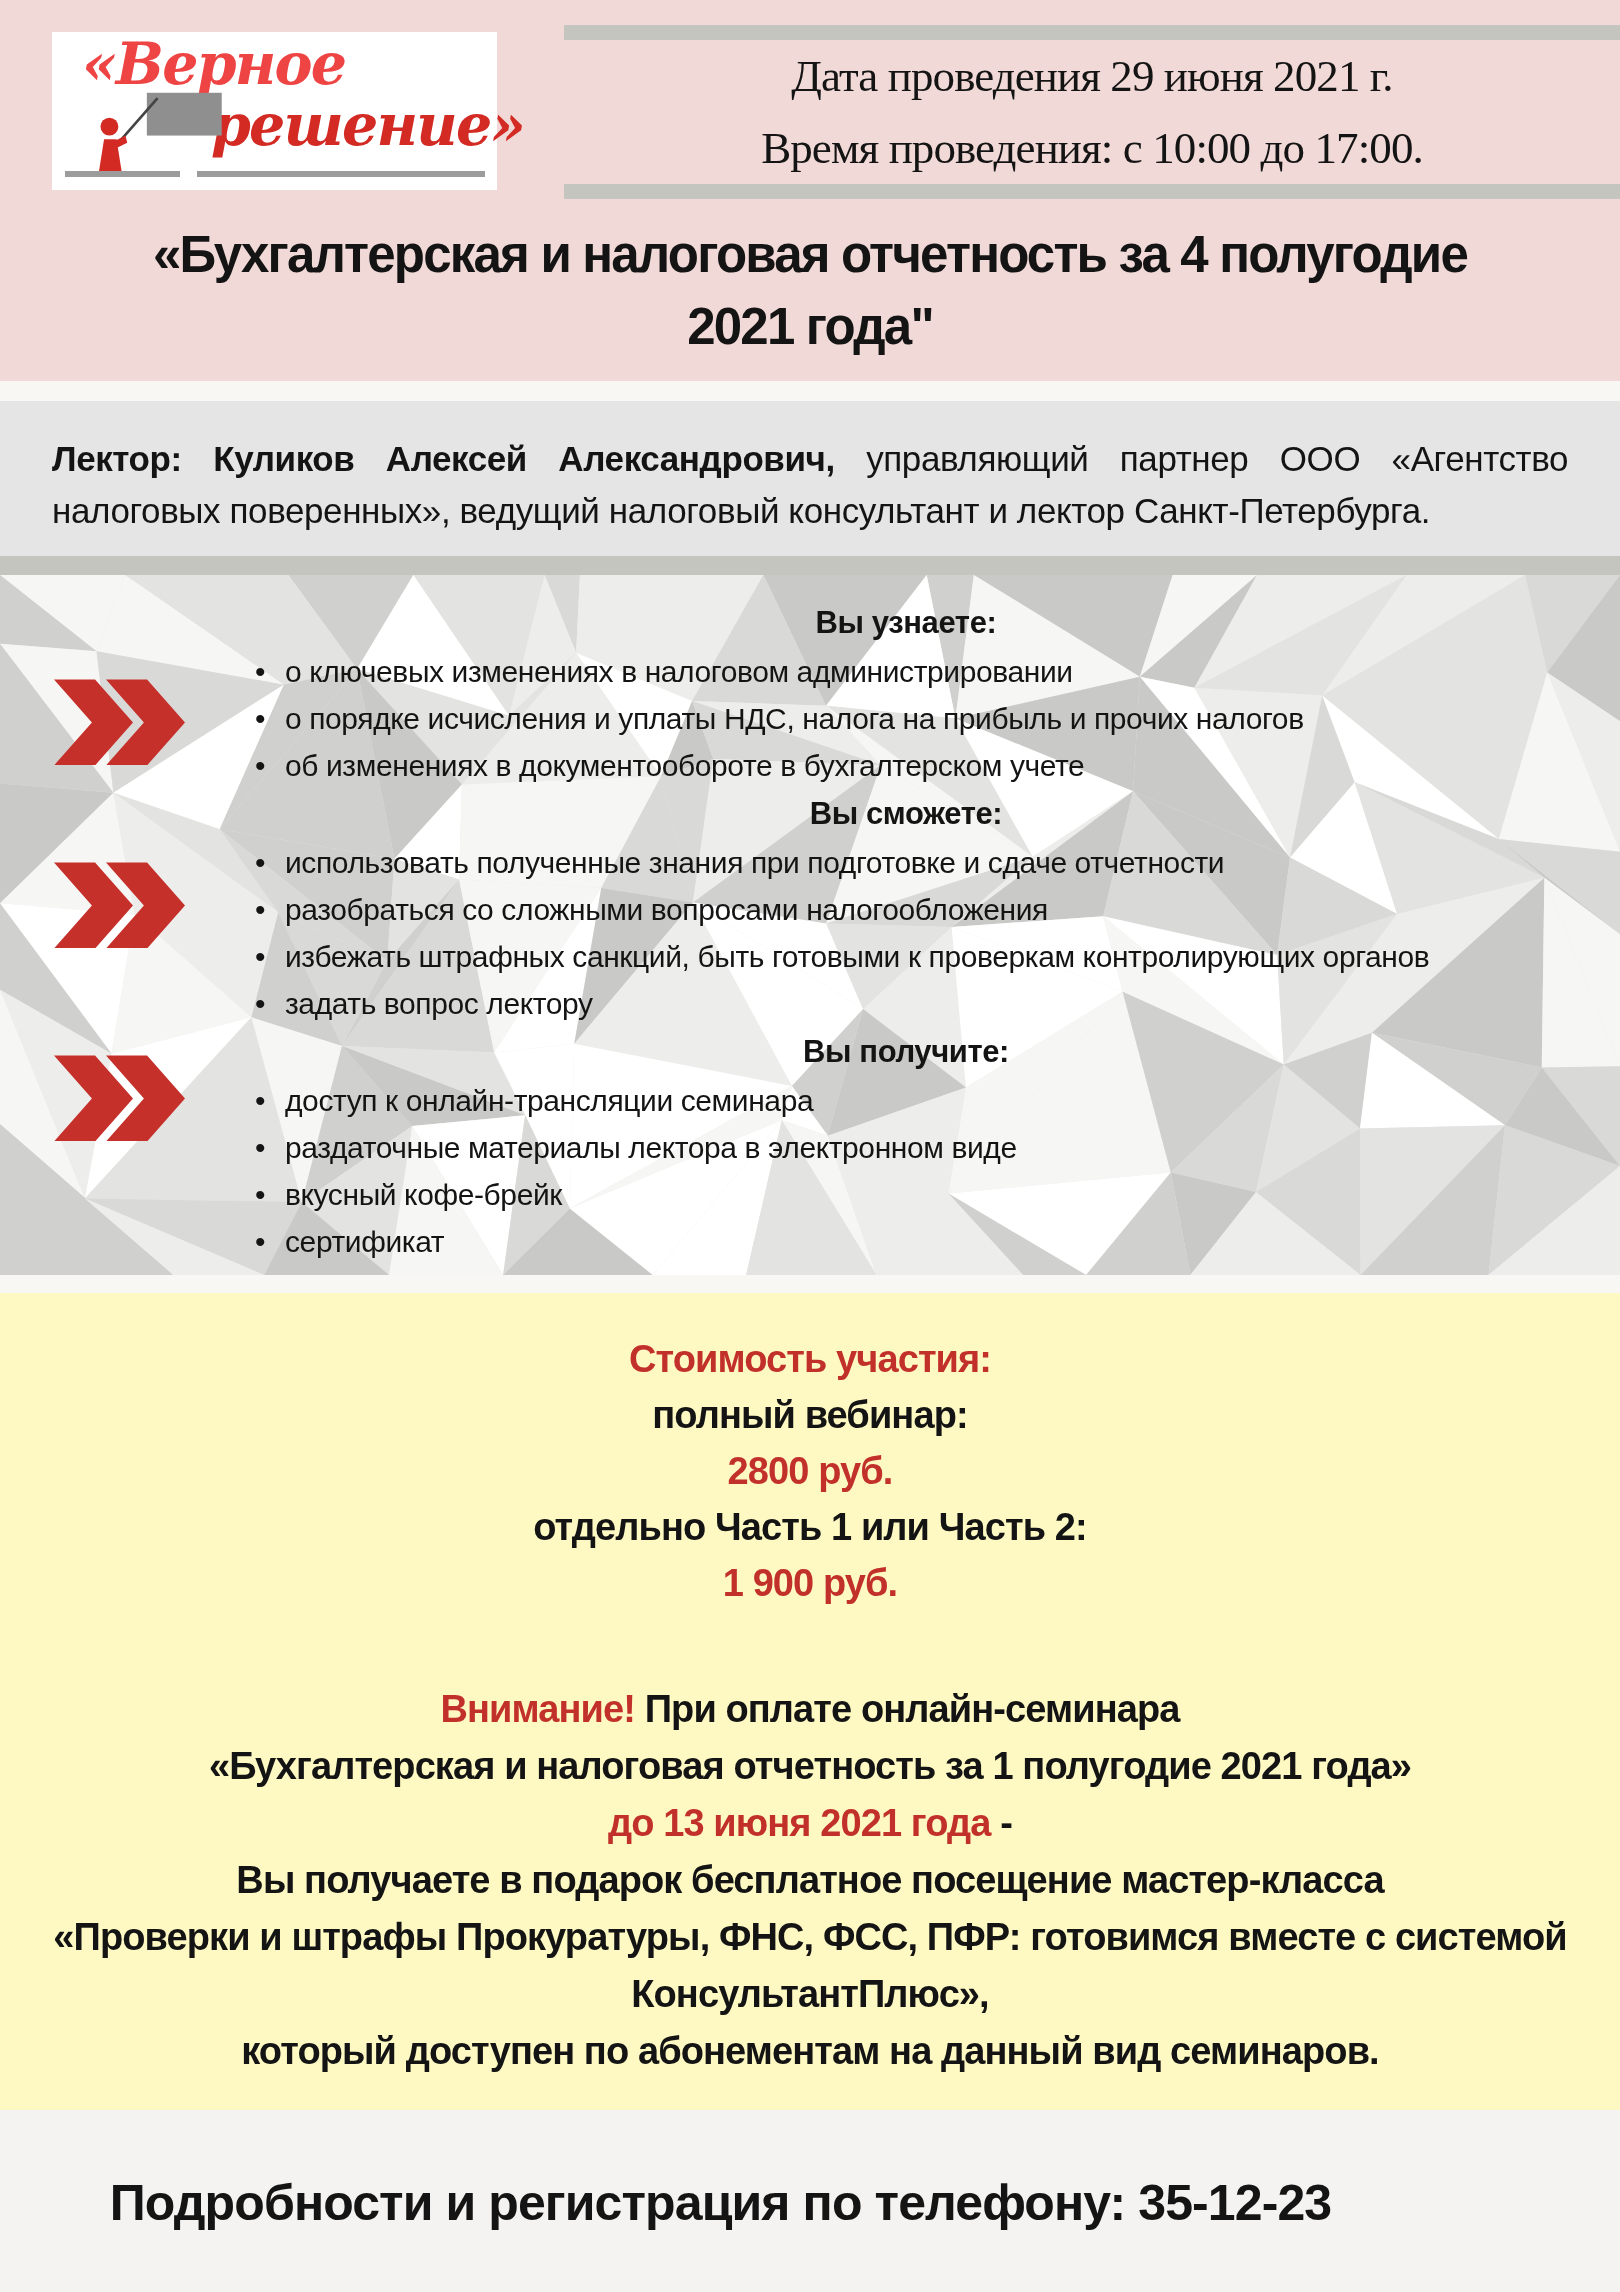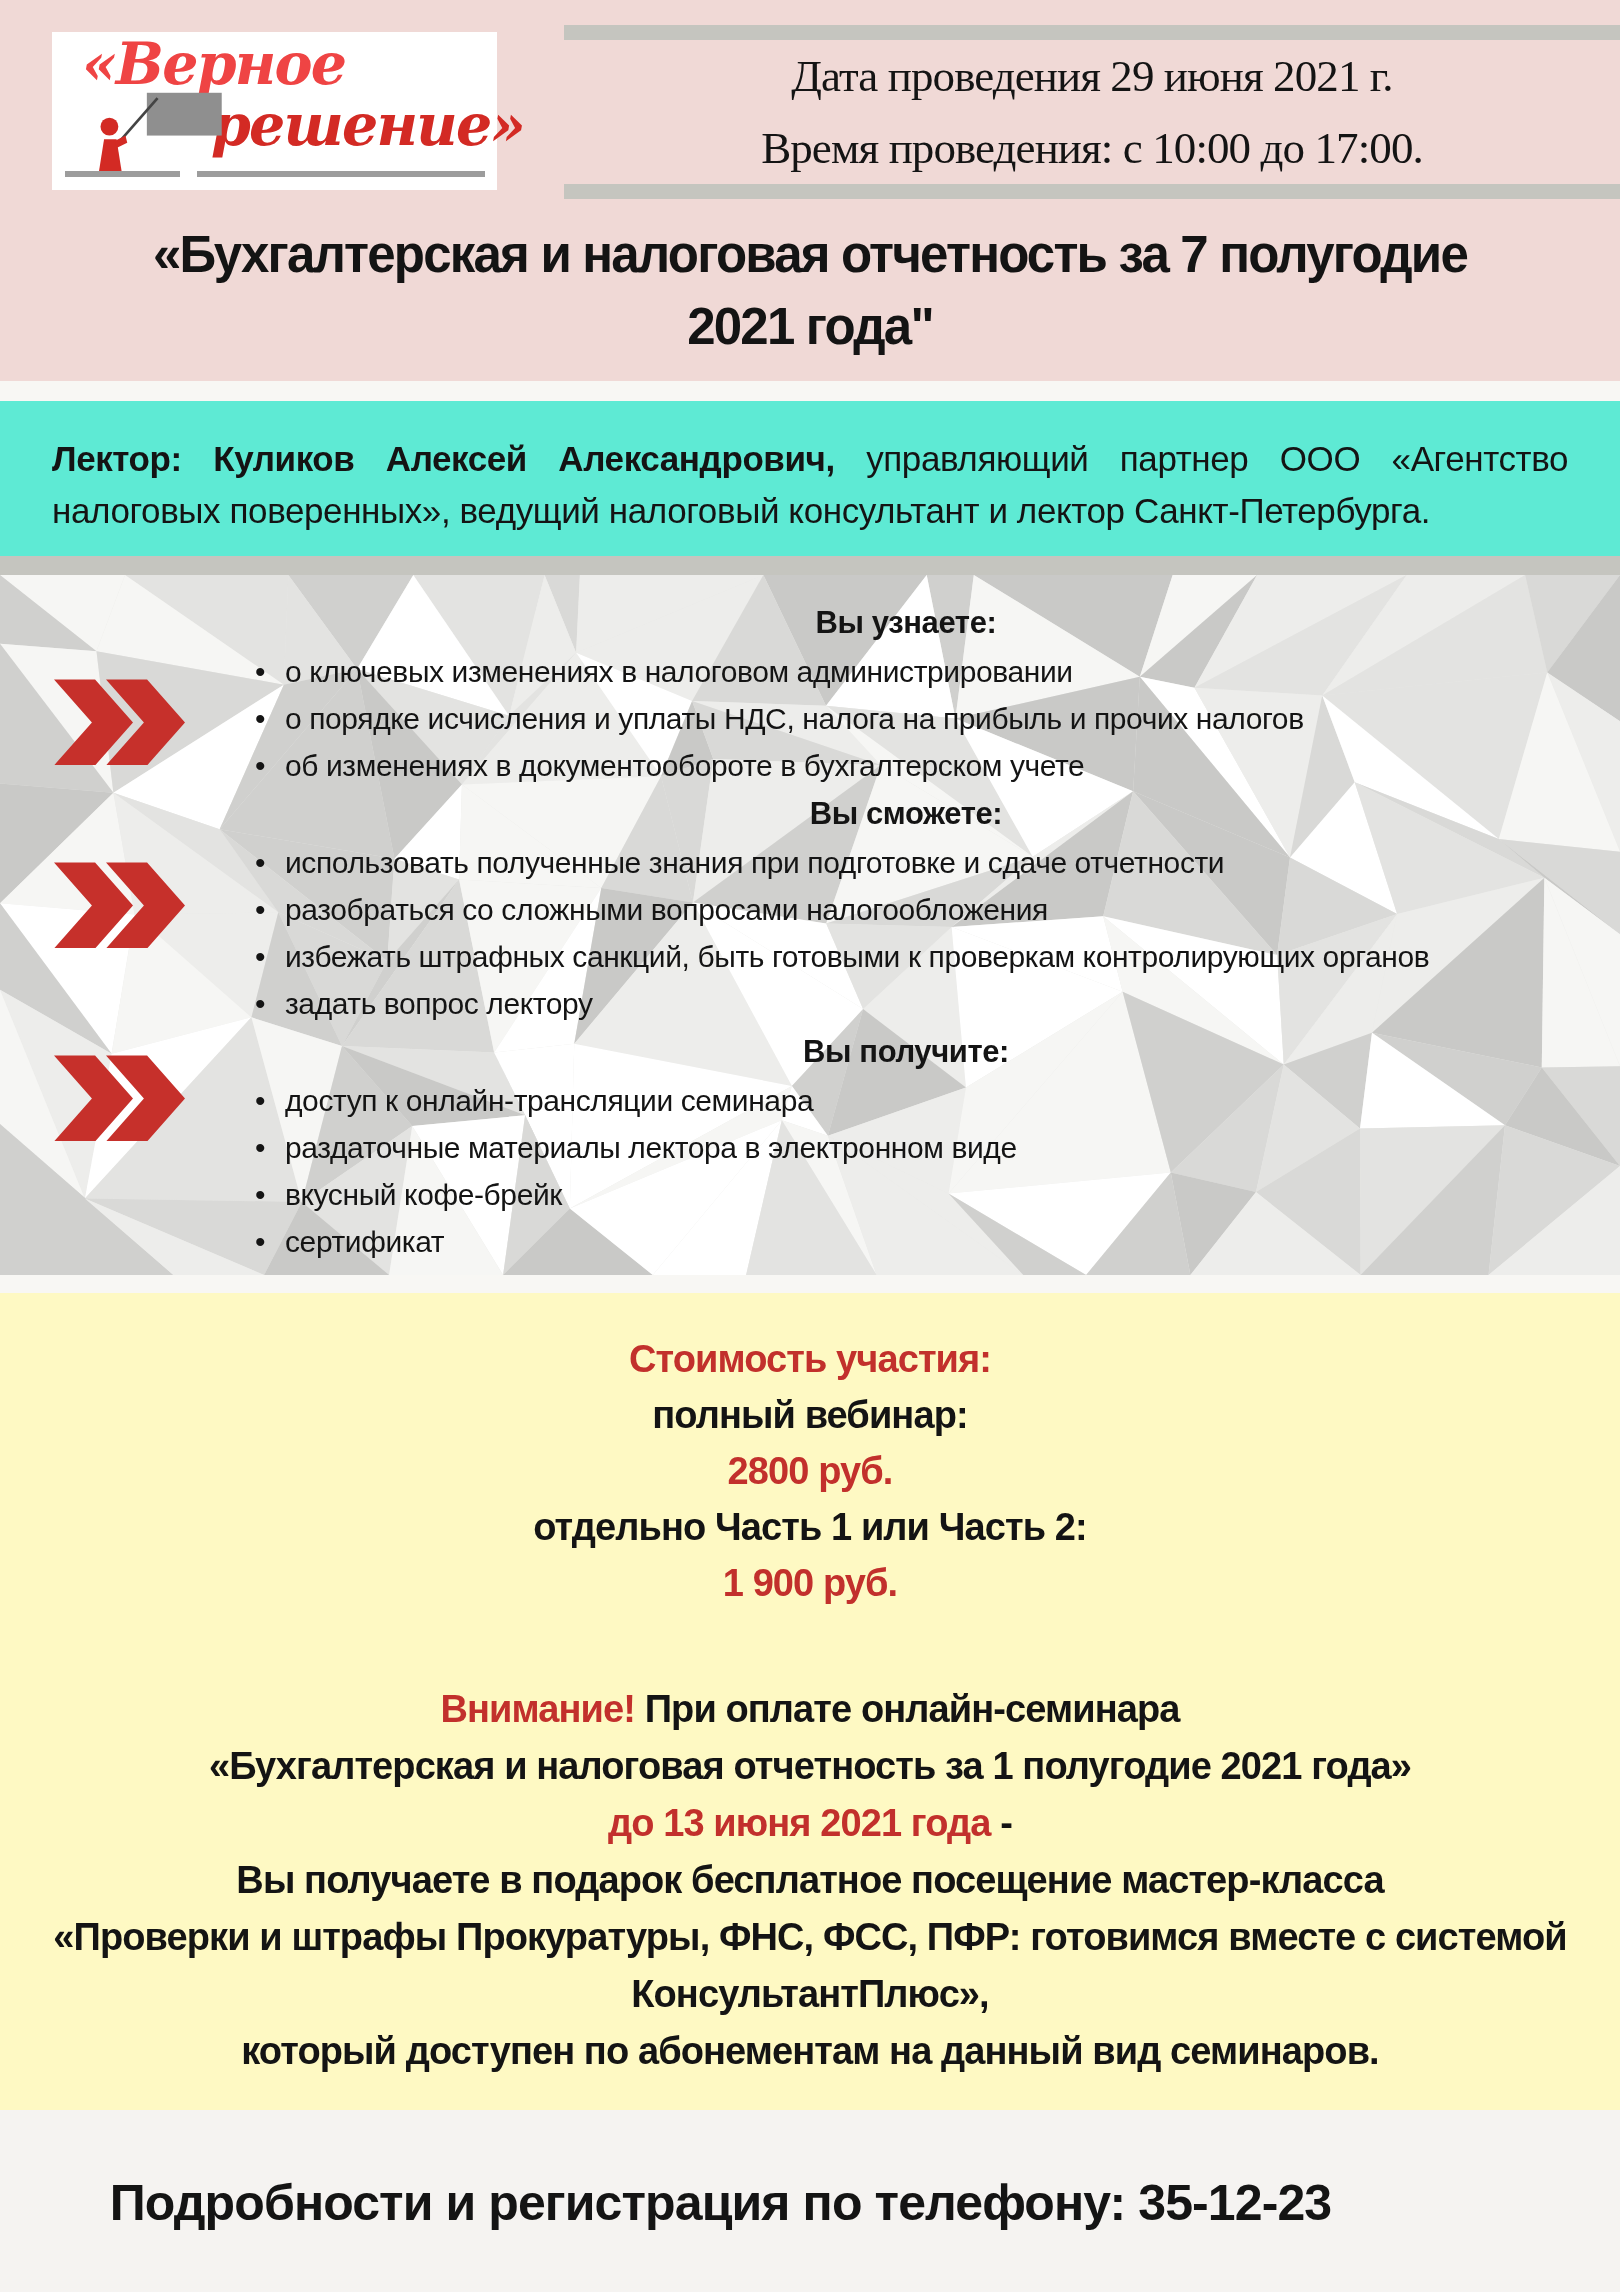--- a/index.html
+++ b/index.html
@@ -18,21 +18,21 @@
   .presenter{position:absolute;left:43px;top:59px;}
   .schedule{margin-left:564px;padding-top:25px;}
   .sched-bar{height:15px;background:#c5c5bf;}
   .sched-line{height:72px;line-height:72px;text-align:center;font-size:45px;letter-spacing:-0.9px;color:#141414;white-space:nowrap;font-family:Liberation Serif, serif;}
   .title-wrap{padding-top:19.7px;text-align:center;}
   .title-line{height:72px;line-height:72px;font-size:51px;font-weight:bold;letter-spacing:-1.8px;white-space:nowrap;}
   
   .white-gap{height:19.7px;background:#f8f7f4;}
   .gray-divider{height:19.7px;background:#c5c5bf;}
   
-  .lecturer{background:#5eead4;height:155px;padding:32px 52px 0;box-sizing:content-box;height:123px;}
+  .lecturer{background:#e5e5e5;height:155px;padding:32px 52px 0;box-sizing:content-box;height:123px;}
   .lecturer p{margin:0;font-size:35px;line-height:52px;text-align:justify;letter-spacing:-0.4px;}
   .lecturer b{font-weight:bold;}
   
   .poly-section{position:relative;height:700px;overflow:hidden;background:#e9e9e7;}
   .poly-section svg{position:absolute;inset:0;width:100%;height:100%;display:block;}
   .poly-content{position:relative;padding:23px 63px 0 255px;}
   .sec-heading{height:50px;line-height:50px;text-align:center;font-size:31px;font-weight:bold;letter-spacing:-0.4px;}
   ul.sec-list{list-style:none;margin:0;padding:0;}
   ul.sec-list li{height:47px;line-height:47px;font-size:30px;letter-spacing:-0.4px;white-space:nowrap;}
   ul.sec-list li::before{content:"•";display:inline-block;width:30px;}
@@ -69,21 +69,21 @@
     <div class="logo-underline u1"></div>
     <div class="logo-underline u2"></div>
   </div>
   <div class="schedule">
     <div class="sched-bar"></div>
     <div class="sched-line">Дата проведения 29 июня 2021 г.</div>
     <div class="sched-line">Время проведения: с 10:00 до 17:00.</div>
     <div class="sched-bar"></div>
   </div>
   <div class="title-wrap">
-    <div class="title-line">«Бухгалтерская и налоговая отчетность за 7 полугодие</div>
+    <div class="title-line">«Бухгалтерская и налоговая отчетность за 4 полугодие</div>
     <div class="title-line">2021 года"</div>
   </div>
 </div>
 
 <div class="white-gap"></div>
 
 <div class="lecturer">
   <p><b>Лектор: Куликов Алексей Александрович,</b> <span>управляющий партнер ООО «Агентство налоговых поверенных», ведущий налоговый консультант и лектор Санкт-Петербурга.</span></p>
 </div>
 

